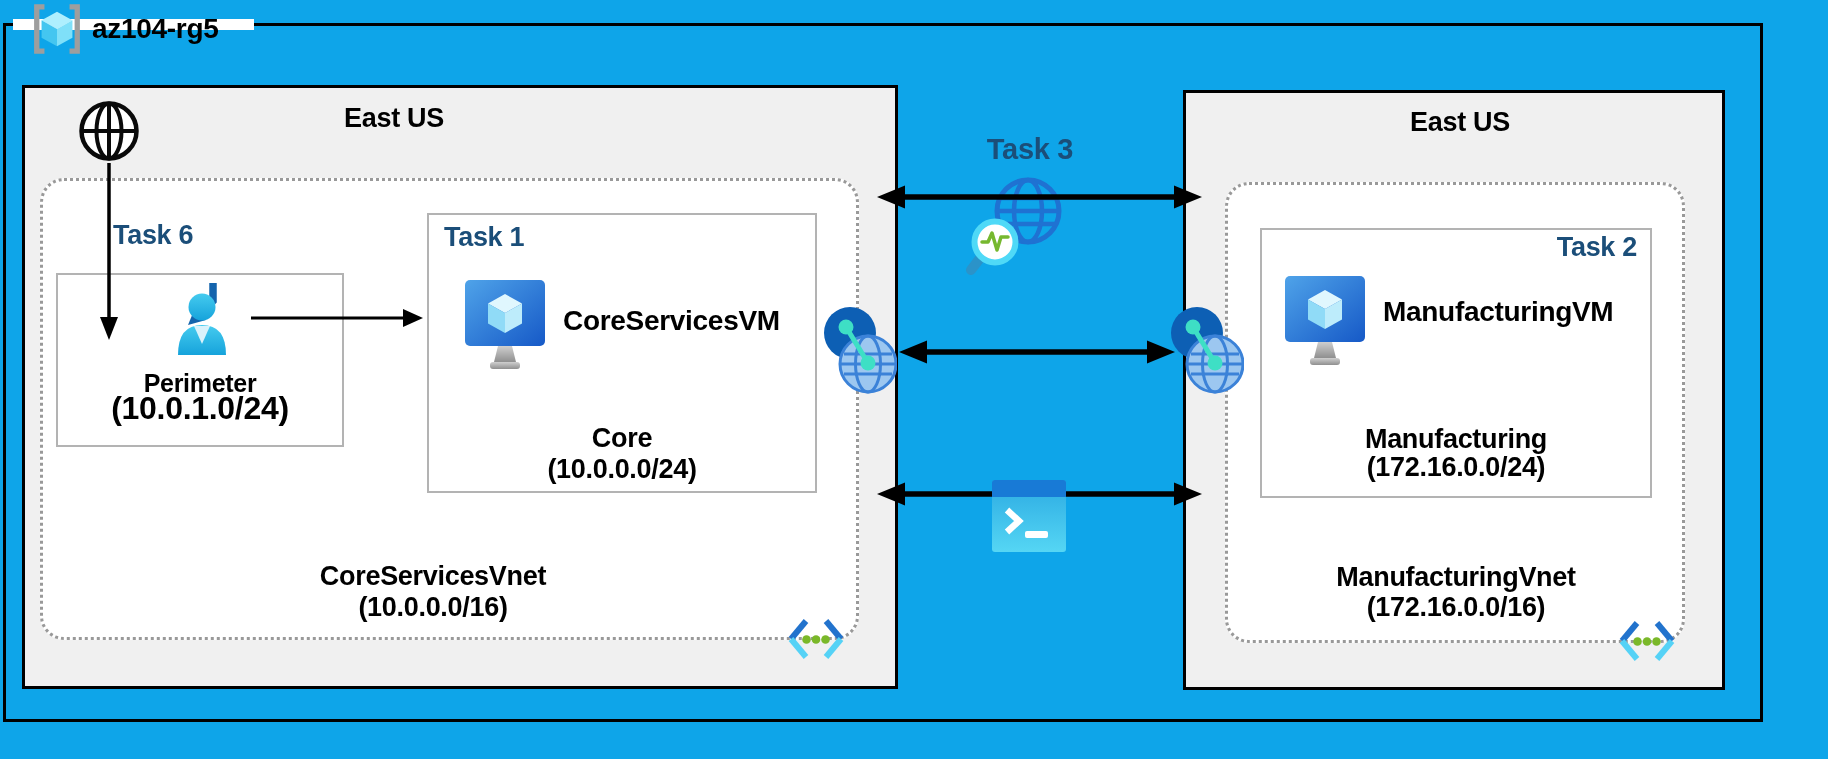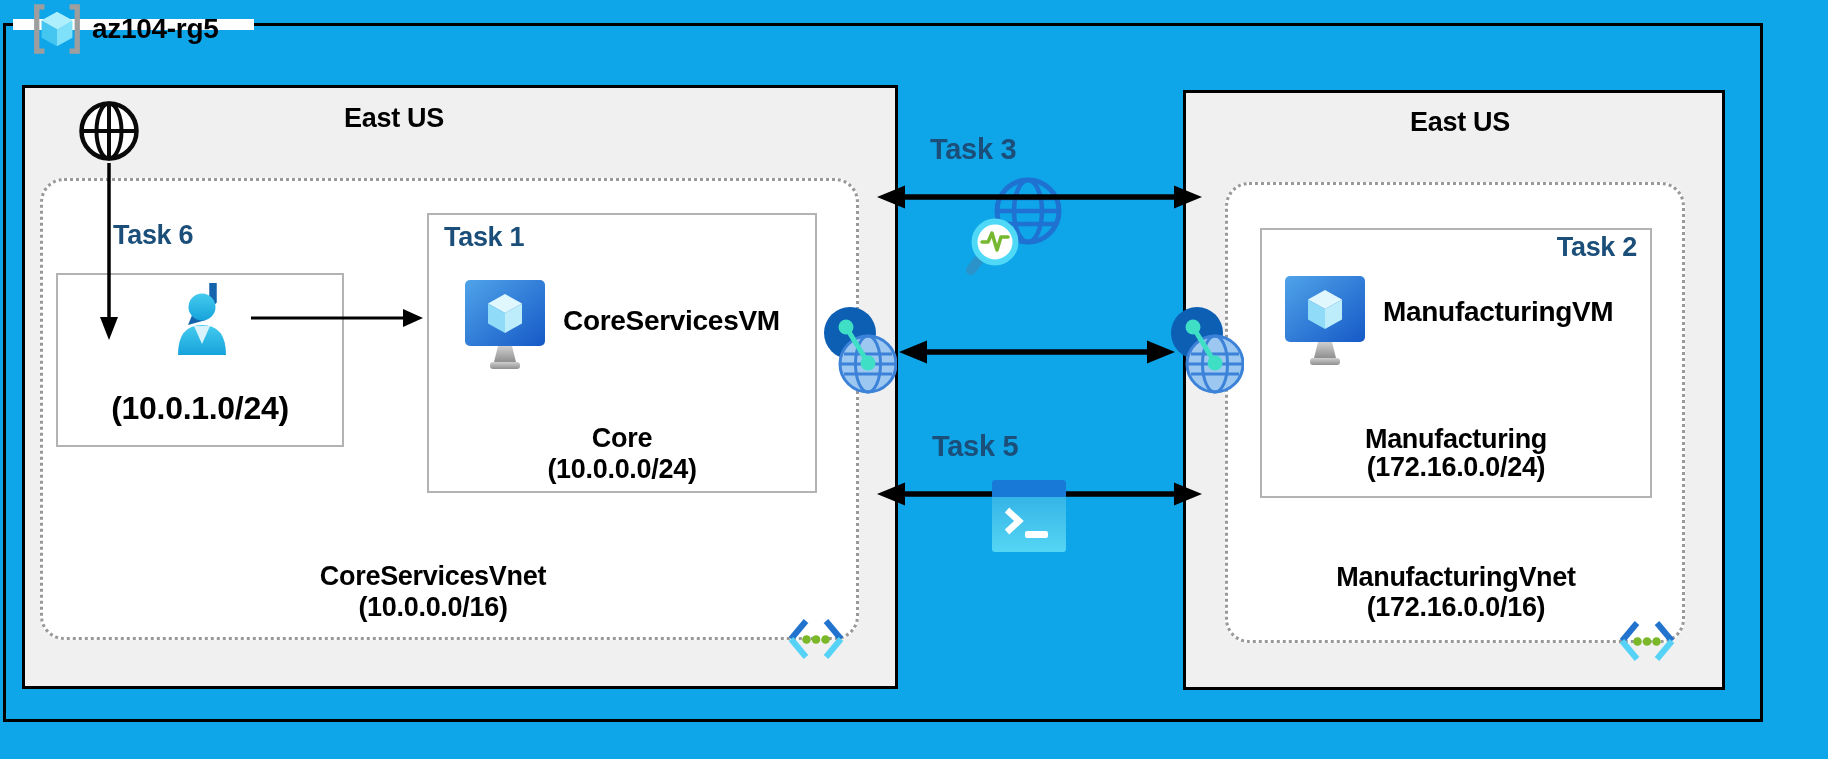--- a/index.html
+++ b/index.html
@@ -10,21 +10,21 @@
     font-family:"Liberation Sans", sans-serif; font-weight:700; color:#000;
     letter-spacing:-0.3px;
   }
   .abs { position:absolute; }
   .outer-box { left:3px; top:23px; width:1760px; height:699px; border:3px solid #000; }
   .border-gap { left:13px; top:19px; width:241px; height:11px; background:#fff; }
   .region { background:#F0F0F0; border:3px solid #000; }
   .vnet-box { background:#fff; border:3px dotted #999999; border-radius:24px; }
   .sub-box { background:#fff; border:2px solid #B3B3B3; }
   .task-label { color:#1B4E79; font-size:27px; white-space:nowrap; }
-  .task-label-mid { color:#1B4E79; font-size:29px; white-space:nowrap; }
+  .task-label-mid { color:#1B4E79; font-size:29px; text-align:center; white-space:nowrap; }
   .name-label { font-size:27px; text-align:center; white-space:nowrap; }
   .vm-name { font-size:28px; white-space:nowrap; }
   .region-label { font-size:27px; text-align:center; white-space:nowrap; }
   .rg-title { font-size:28px; white-space:nowrap; }
   .z40 { z-index:40; } .z50 { z-index:50; pointer-events:none; } .z60 { z-index:60; }
 </style>
 </head>
 <body>
 
 <div class="canvas">
@@ -68,20 +68,21 @@
             <stop offset="1" stop-color="#16A3DB"></stop>
         </linearGradient>
       </defs>
       <path d="M63 6 V24 L51 36" fill="none" stroke="#1464AD" stroke-width="7.5"></path>
       <polygon points="38,48 56,43 45,31" fill="#1464AD"></polygon>
       <circle cx="52" cy="30" r="13.5" fill="url(#userg)"></circle>
       <path d="M28 78 Q28 48 52 48 Q76 48 76 78 Z" fill="url(#userg)"></path>
       <polygon points="44,49 60,49 52,67" fill="#DAF2FB"></polygon>
     </svg>
   </div>
+  <div class="abs name-label" style="left:70px; top:369px; width:260px; font-size:25px;">Perimeter</div>
   <div class="abs name-label" style="left:70px; top:390px; width:260px; font-size:32px;">(10.0.1.0/24)</div>
 
   <div class="abs sub-box" style="left:427px; top:213px; width:390px; height:280px;"></div>
   <div class="abs task-label" style="left:444px; top:222px;">Task 1</div>
   <div class="abs" style="left:463px; top:277px; width:84px; height:98px;">
     <svg width="84" height="98" viewBox="0 0 84 96">
       <defs>
         <linearGradient id="vmg1" x1="0" y1="0" x2="1" y2="1">
           <stop offset="0" stop-color="#4FA3E9"></stop>
             <stop offset="1" stop-color="#1659C7"></stop>
@@ -158,21 +159,20 @@
       <line x1="6" y1="23" x2="21" y2="41" stroke="#55D2F6" stroke-width="6"></line>
       <line x1="41" y1="5" x2="56" y2="23" stroke="#2273CD" stroke-width="6"></line>
       <line x1="56" y1="23" x2="41" y2="41" stroke="#55D2F6" stroke-width="6"></line>
       <circle cx="21.5" cy="23.5" r="4.3" fill="#7AB829"></circle>
       <circle cx="31" cy="23.5" r="4.3" fill="#7AB829"></circle>
       <circle cx="40.5" cy="23.5" r="4.3" fill="#7AB829"></circle>
     </svg>
   </div>
 
   <div class="abs task-label-mid" style="left:930px; top:133px; width:200px;">Task 3</div>
-  <div class="abs task-label-mid" style="left:932px; top:430px; width:200px;">Task 5</div>
 
   <div class="abs z40" style="left:965px; top:175px; width:105px; height:115px;">
     <svg width="105" height="115" viewBox="0 0 105 115">
       <circle cx="63" cy="36" r="31" fill="none" stroke="#1F72D2" stroke-width="5"></circle>
       <ellipse cx="63" cy="36" rx="14" ry="31" fill="none" stroke="#1F72D2" stroke-width="4.5"></ellipse>
       <line x1="35" y1="23" x2="91" y2="23" stroke="#1F72D2" stroke-width="4.5"></line>
       <line x1="32" y1="36" x2="94" y2="36" stroke="#1F72D2" stroke-width="4.5"></line>
       <line x1="35" y1="49" x2="91" y2="49" stroke="#1F72D2" stroke-width="4.5"></line>
       <line x1="16" y1="82" x2="6" y2="95" stroke="#2B93C9" stroke-width="10" stroke-linecap="round"></line>
       <circle cx="30" cy="67" r="20.5" fill="#FFFFFF" stroke="#4FD9F7" stroke-width="6"></circle>

